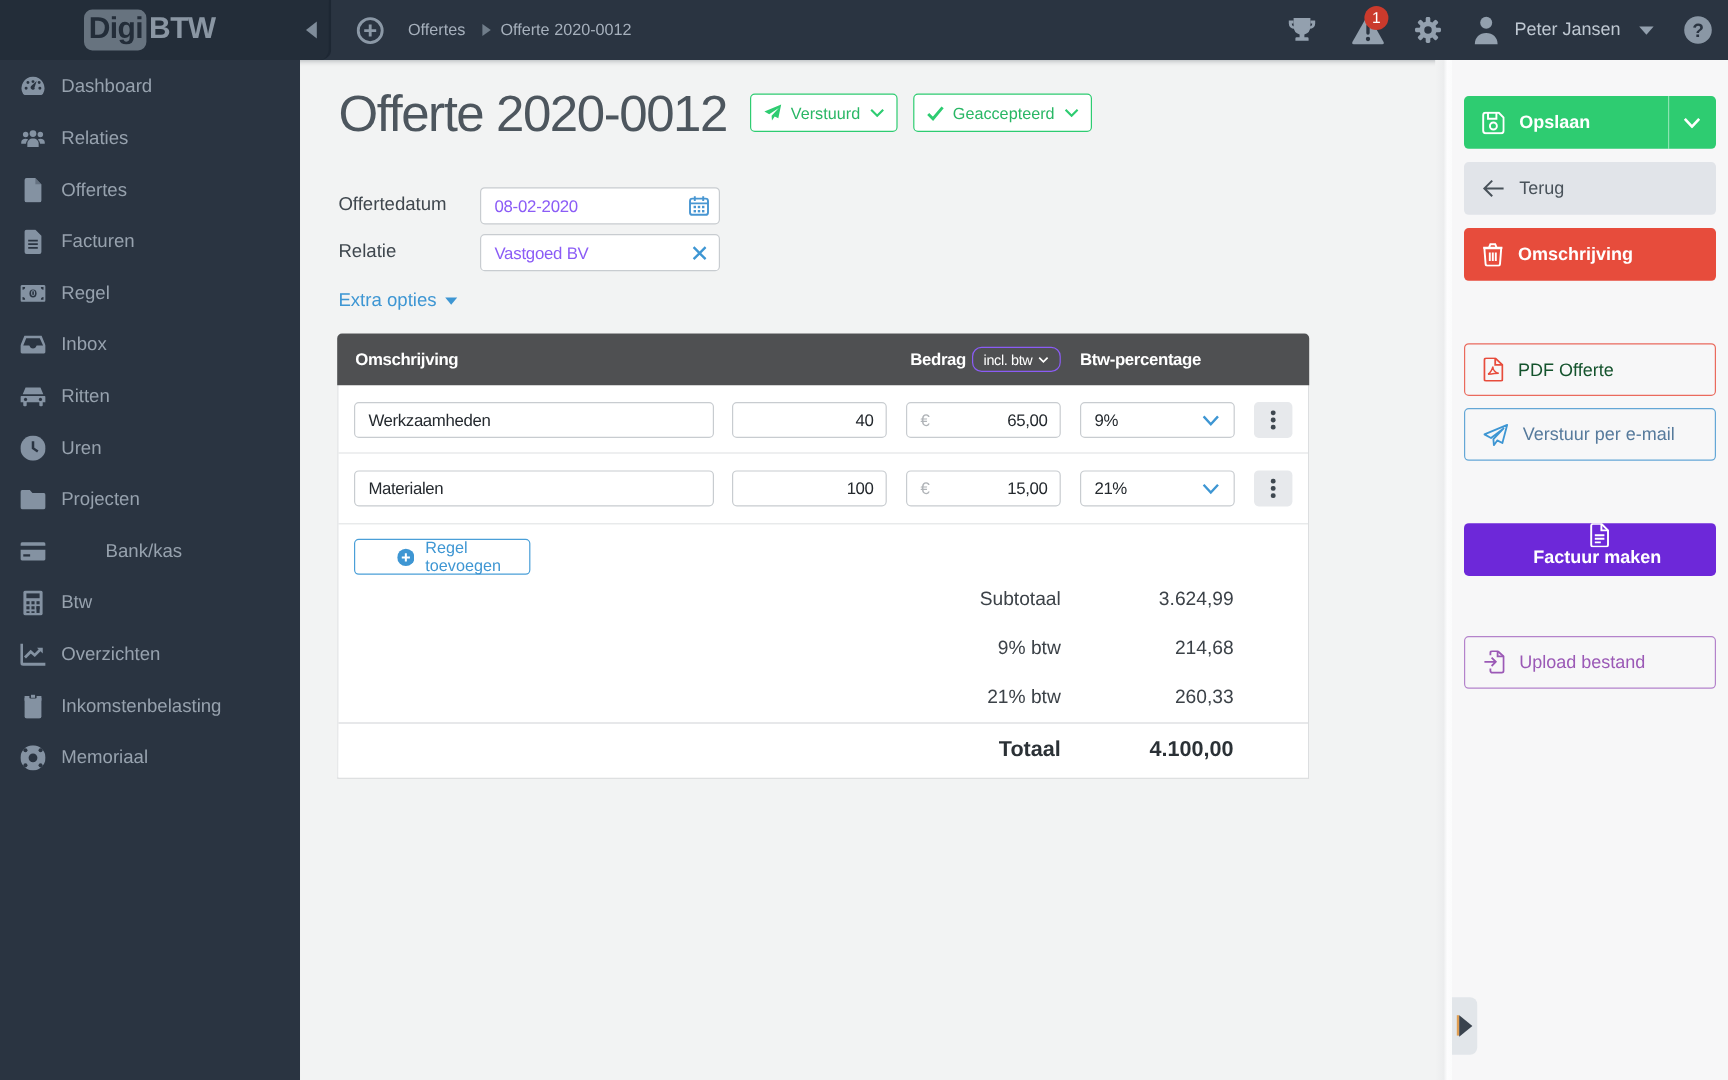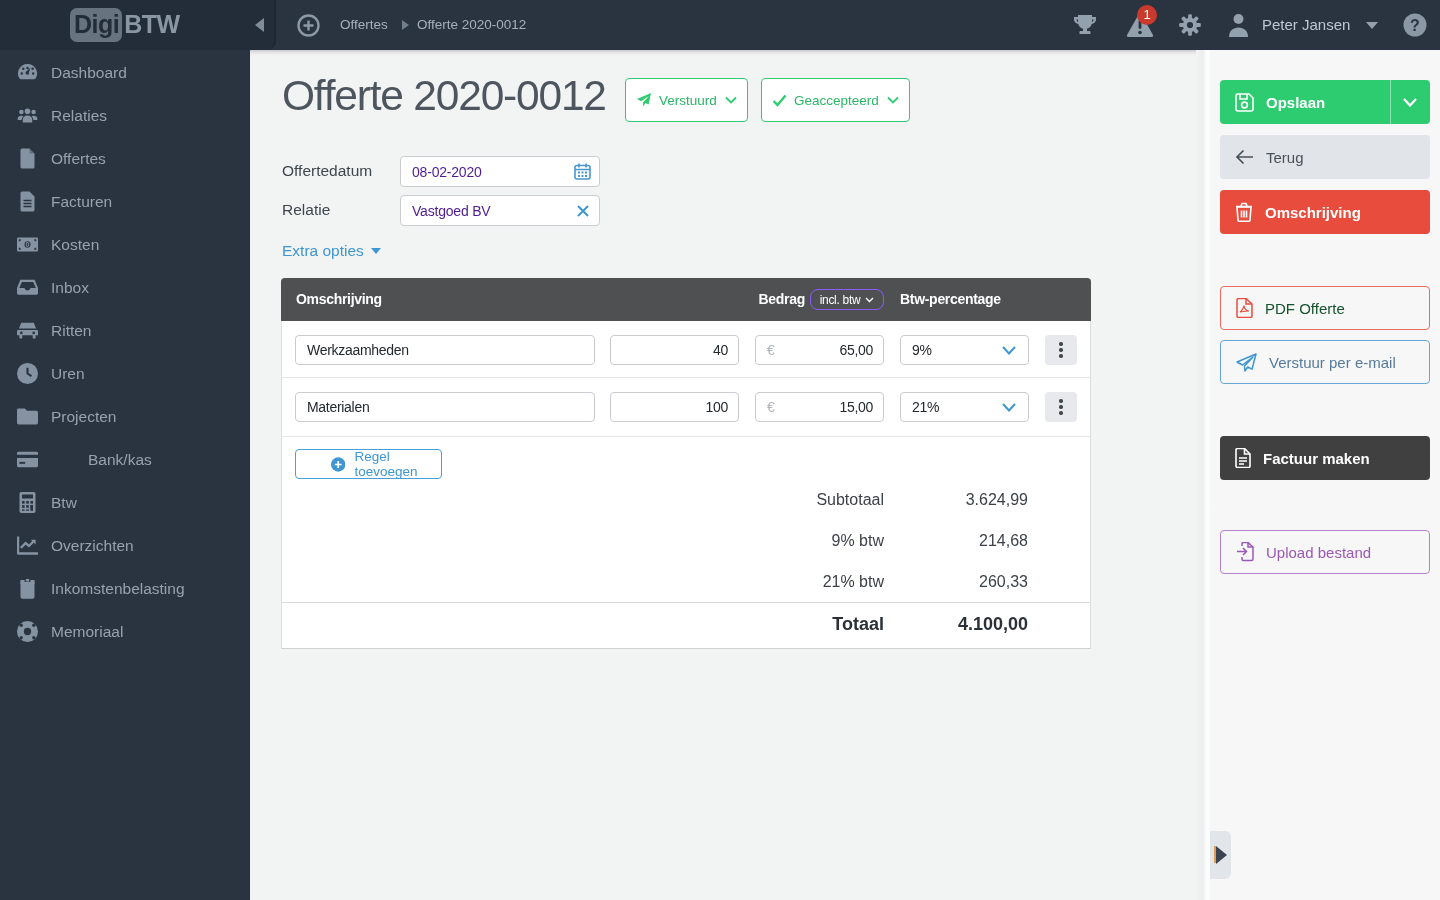--- a/index.html
+++ b/index.html
@@ -23,25 +23,25 @@
 
 
 .sidebar { left:0; top:50px; width:250px; height:850px; background:#2a3441; }
 .menu-item { position:absolute; left:0; width:250px; height:43px; display:flex; align-items:center; }
 .menu-item svg { margin-left:17px; width:21px; height:21px; flex:none; }
 .menu-item span { margin-left:13px; font-size:15.5px; color:#97a2ae; }
 
 
 .main { left:250px; top:50px; width:958px; height:850px; background:#f2f3f3; box-shadow:inset 0 5px 4px -4px rgba(35,45,57,0.3); }
 h1.title { position:absolute; left:282px; top:74.5px; font-size:42.5px; font-weight:400; color:#4d565e; letter-spacing:-1.2px; line-height:1; }
-.status-btn { position:absolute; top:78px; height:44px; border:1px solid #2ecc71; border-radius:4px; background:#fff; display:flex; align-items:center; padding:0 10px; color:#29b765; font-size:13.5px; }
+.status-btn { position:absolute; top:78px; height:32px; border:1px solid #2ecc71; border-radius:4px; background:#fff; display:flex; align-items:center; padding:0 10px; color:#29b765; font-size:13.5px; }
 .status-btn svg { margin-right:7px; }
 .status-btn .chev { margin-left:8px; margin-right:0; }
 .flabel { position:absolute; left:282px; font-size:15.5px; color:#3f474e; }
-.finput { position:absolute; left:400px; width:200px; height:31px; border:1px solid #c8ccd0; border-radius:4px; background:#fff; font-size:14px; letter-spacing:-0.2px; color:#4c1d95; display:flex; align-items:center; padding:0 10px 0 11px; }
+.finput { position:absolute; left:400px; width:200px; height:31px; border:1px solid #c8ccd0; border-radius:4px; background:#fff; font-size:14px; letter-spacing:-0.2px; color:#8b5cf6; display:flex; align-items:center; padding:0 10px 0 11px; }
 .extra { position:absolute; left:282px; top:242px; font-size:15.5px; color:#3e96d3; display:flex; align-items:center; }
 .extra .caret { margin-left:7px; width:0; height:0; border-left:5px solid transparent; border-right:5px solid transparent; border-top:6px solid #3e96d3; }
 
 
 .tbl { left:281px; top:278px; width:810px; height:371px; border:1px solid #dcdee0; border-bottom-color:#cfd1d3; border-top:none; border-radius:4px 4px 0 0; background:#fff; }
 .thead { left:281px; top:278px; width:810px; height:43px; background:#4f5052; border-radius:4px 4px 0 0; color:#fff; font-size:14px; letter-spacing:-0.3px; font-weight:bold; }
 .th { position:absolute; top:13px; }
 .pill { position:absolute; left:529px; top:11px; width:74px; height:21px; border:1px solid #8b5cf6; border-radius:8px; font-weight:normal; font-size:12px; display:flex; align-items:center; justify-content:center; color:#fff; }
 .rowline { background:#e3e5e7; height:1px; width:808px; left:282px; }
 .cell-input { position:absolute; height:30px; border:1px solid #c8ccd0; border-radius:4px; background:#fff; font-size:14px; letter-spacing:-0.3px; color:#24292e; display:flex; align-items:center; }
@@ -57,21 +57,21 @@
 .rpanel-shadow { left:1196px; top:50px; width:14px; height:850px; background:linear-gradient(to right, #f2f3f3 0%, #ecedee 50%, #fdfdfe 72%, #fbfcfc 100%); }
 .rbtn { position:absolute; left:1220px; width:210px; height:44px; border-radius:4px; display:flex; align-items:center; font-size:15px; }
 .rbtn svg { margin-left:15px; flex:none; }
 .rbtn span { margin-left:12px; }
 .rb-opslaan { top:80px; background:#2ecc71; color:#fff; font-weight:bold; }
 .rb-opslaan .divider { position:absolute; left:170px; top:0; width:1px; height:44px; background:rgba(255,255,255,0.45); }
 .rb-terug { top:135px; background:#e1e4e9; color:#49525a; }
 .rb-verwijderen { top:190px; background:#e74c3c; color:#fff; font-weight:bold; }
 .rb-pdf { top:286px; border:1px solid #ea6a5d; color:#14532d; }
 .rb-mail { top:340px; border:1px solid #64a7d6; color:#567a9c; }
-.rb-factuur { top:436px; background:#404040; color:#fff; font-weight:bold; }
+.rb-factuur { top:436px; background:#6d28d9; color:#fff; font-weight:bold;flex-direction:column; }
 .rb-upload { top:530px; border:1px solid #b483cb; color:#9b59b6; }
 .toggle { left:1210px; top:831px; width:21px; height:48px; background:#e2e6ea; border-radius:0 6px 6px 0; }
 .toggle .tri { position:absolute; left:6px; top:15px; width:0; height:0; border-top:9px solid transparent; border-bottom:9px solid transparent; border-left:11px solid #3a434e; }
 </style>
 </head>
 <body>
 
 <div class="abs topbar"></div>
 <div class="abs logoblock"></div>
 <div class="abs logo"><span class="digi">Digi</span><span class="btw">BTW</span></div>
@@ -156,21 +156,21 @@
         </g>
       </svg>
       <span>Facturen</span>
     </div>
     <div class="menu-item" style="top: 223px;">
       <svg viewBox="0 0 24 16" fill="#8492a2">
         <path d="M0 1.5A1.5 1.5 0 0 1 1.5 0h21A1.5 1.5 0 0 1 24 1.5v13a1.5 1.5 0 0 1-1.5 1.5h-21A1.5 1.5 0 0 1 0 14.5zM2 2v2.5A2.5 2.5 0 0 0 4.5 2zm17.5 0A2.5 2.5 0 0 0 22 4.5V2zM2 14h2.5A2.5 2.5 0 0 0 2 11.5zm17.5 0H22v-2.5a2.5 2.5 0 0 0-2.5 2.5z"></path>
         <ellipse cx="12" cy="8" rx="3.4" ry="3.8" fill="#2a3441"></ellipse>
         <text x="12" y="10.8" font-size="8" font-weight="bold" fill="#8492a2" text-anchor="middle" font-family="Liberation Sans">0</text>
       </svg>
-      <span>Kosten</span>
+      <span>Regel</span>
     </div>
     <div class="menu-item" style="top: 266px;">
       <svg viewBox="0 0 22 16" fill="#8492a2">
         <path d="M3.5 0h15L22 8.5V14a1.5 1.5 0 0 1-1.5 1.5h-19A1.5 1.5 0 0 1 0 14V8.5zM2.5 8.5h4.8c.6 0 .8.4 1 .9.4 1 1.3 1.7 2.7 1.7s2.3-.7 2.7-1.7c.2-.5.4-.9 1-.9h5.1L16.9 2.2H5.1z"></path>
       </svg>
       <span>Inbox</span>
     </div>
     <div class="menu-item" style="top: 309px;">
       <svg viewBox="0 0 22 18" fill="#8492a2">
         <path d="M4.5 1h13l2.5 6h-18zM1 8.5h20a1 1 0 0 1 1 1V14h-2.5v2.5a1 1 0 0 1-1 1h-1a1 1 0 0 1-1-1V14h-11v2.5a1 1 0 0 1-1 1h-1a1 1 0 0 1-1-1V14H0V9.5a1 1 0 0 1 1-1z"></path>

